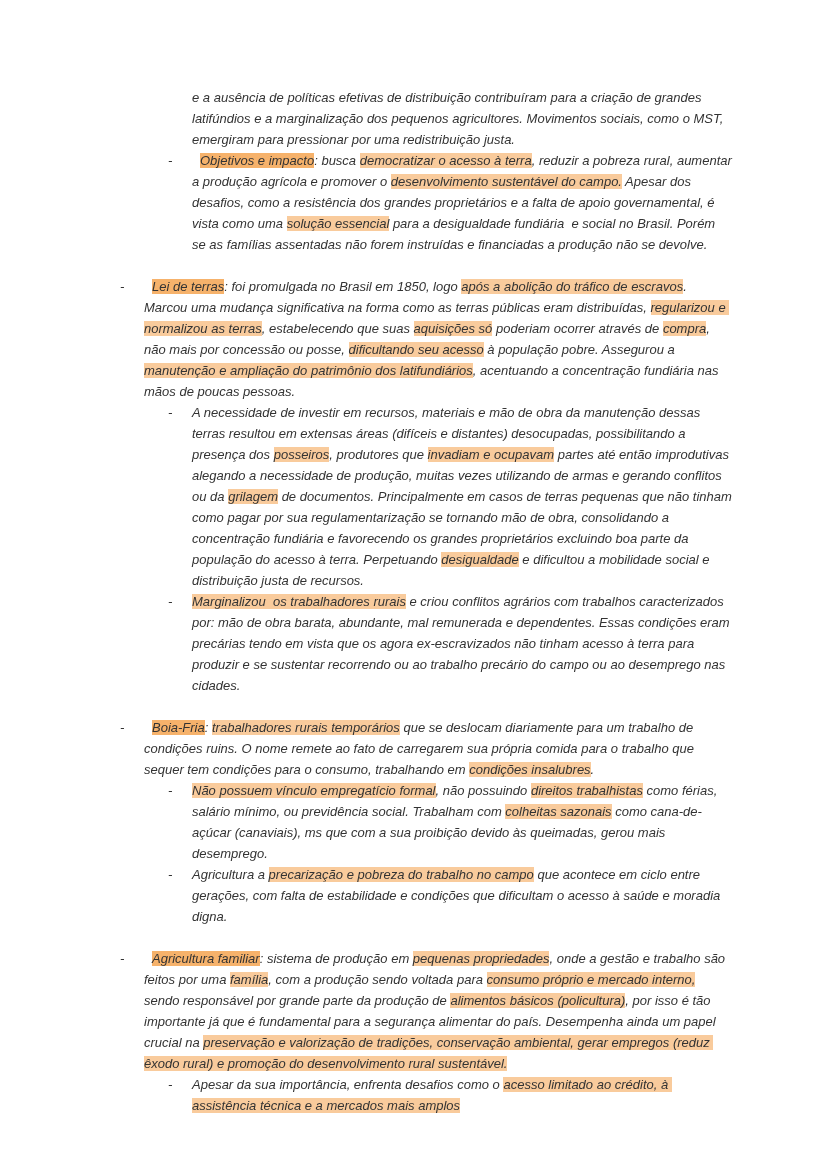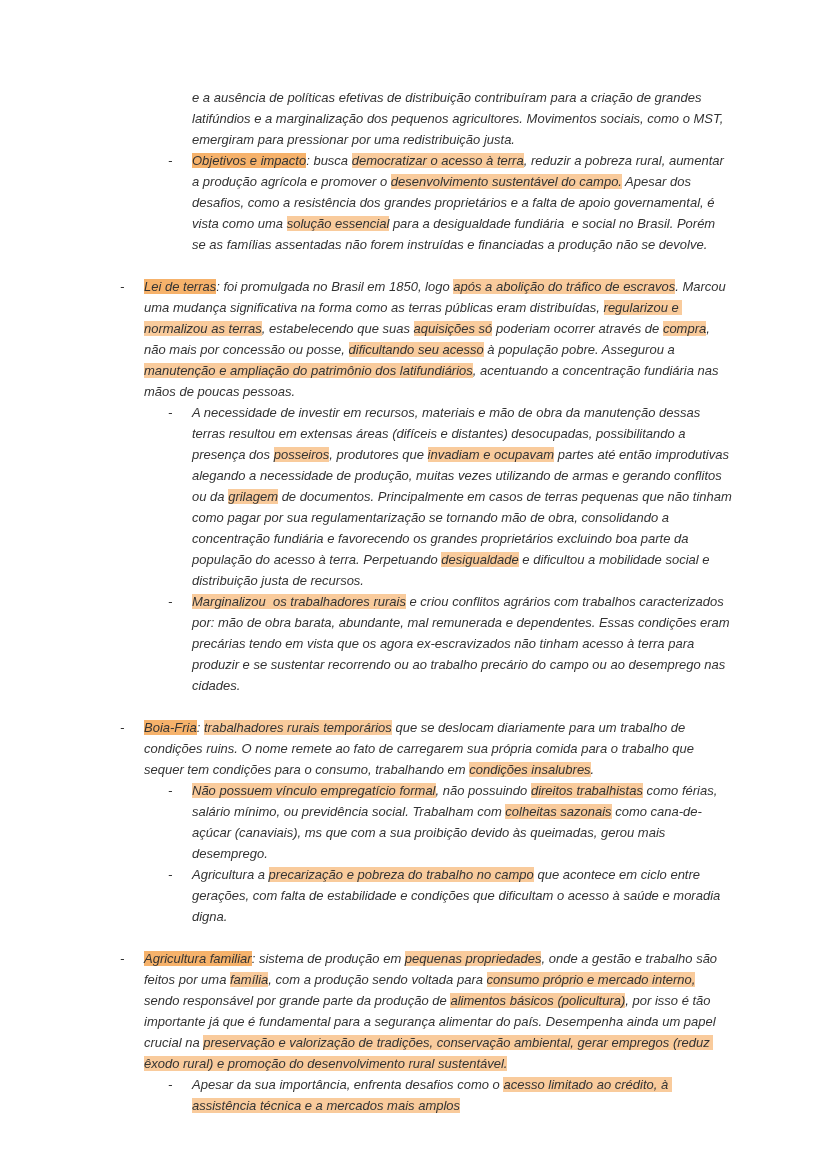--- a/index.html
+++ b/index.html
@@ -27,21 +27,21 @@
     left: 96px;
     width: 636px;
   }
   .para { position: relative; white-space: pre-wrap; }
   .para.d1 { padding-left: 48px; }
   .para.d2 { padding-left: 96px; }
   .marker { position: absolute; top: 0; }
   .d1 > .marker { left: 24px; }
   .d2 > .marker { left: 72px; }
   .spacer { height: 21px; }
-  .hl-dark  { background-color: var(--hl-dark); }
+  .hl-dark  { background-color: var(--hl-dark); margin-left: 8px; }
   .hl-light { background-color: var(--hl-light); }
 </style>
 </head>
 <body>
 
 <div class="page">
   <div class="content" id="doc">
       <div class="para d2"><span>e a ausência de políticas efetivas de distribuição contribuíram para a criação de grandes latifúndios e a marginalização dos pequenos agricultores. Movimentos sociais, como o MST, emergiram para pressionar por uma redistribuição justa.</span></div>
       <div class="para d2"><span class="marker">-</span><span class="hl-dark">Objetivos e impacto</span><span>: busca </span><span class="hl-light">democratizar o acesso à terra</span><span>, reduzir a pobreza rural, aumentar a produção agrícola e promover o </span><span class="hl-light">desenvolvimento sustentável do campo.</span><span> Apesar dos desafios, como a resistência dos grandes proprietários e a falta de apoio governamental, é vista como uma </span><span class="hl-light">solução essencial</span><span> para a desigualdade fundiária  e social no Brasil. Porém se as famílias assentadas não forem instruídas e financiadas a produção não se devolve.</span></div>
       <div class="spacer"></div>

